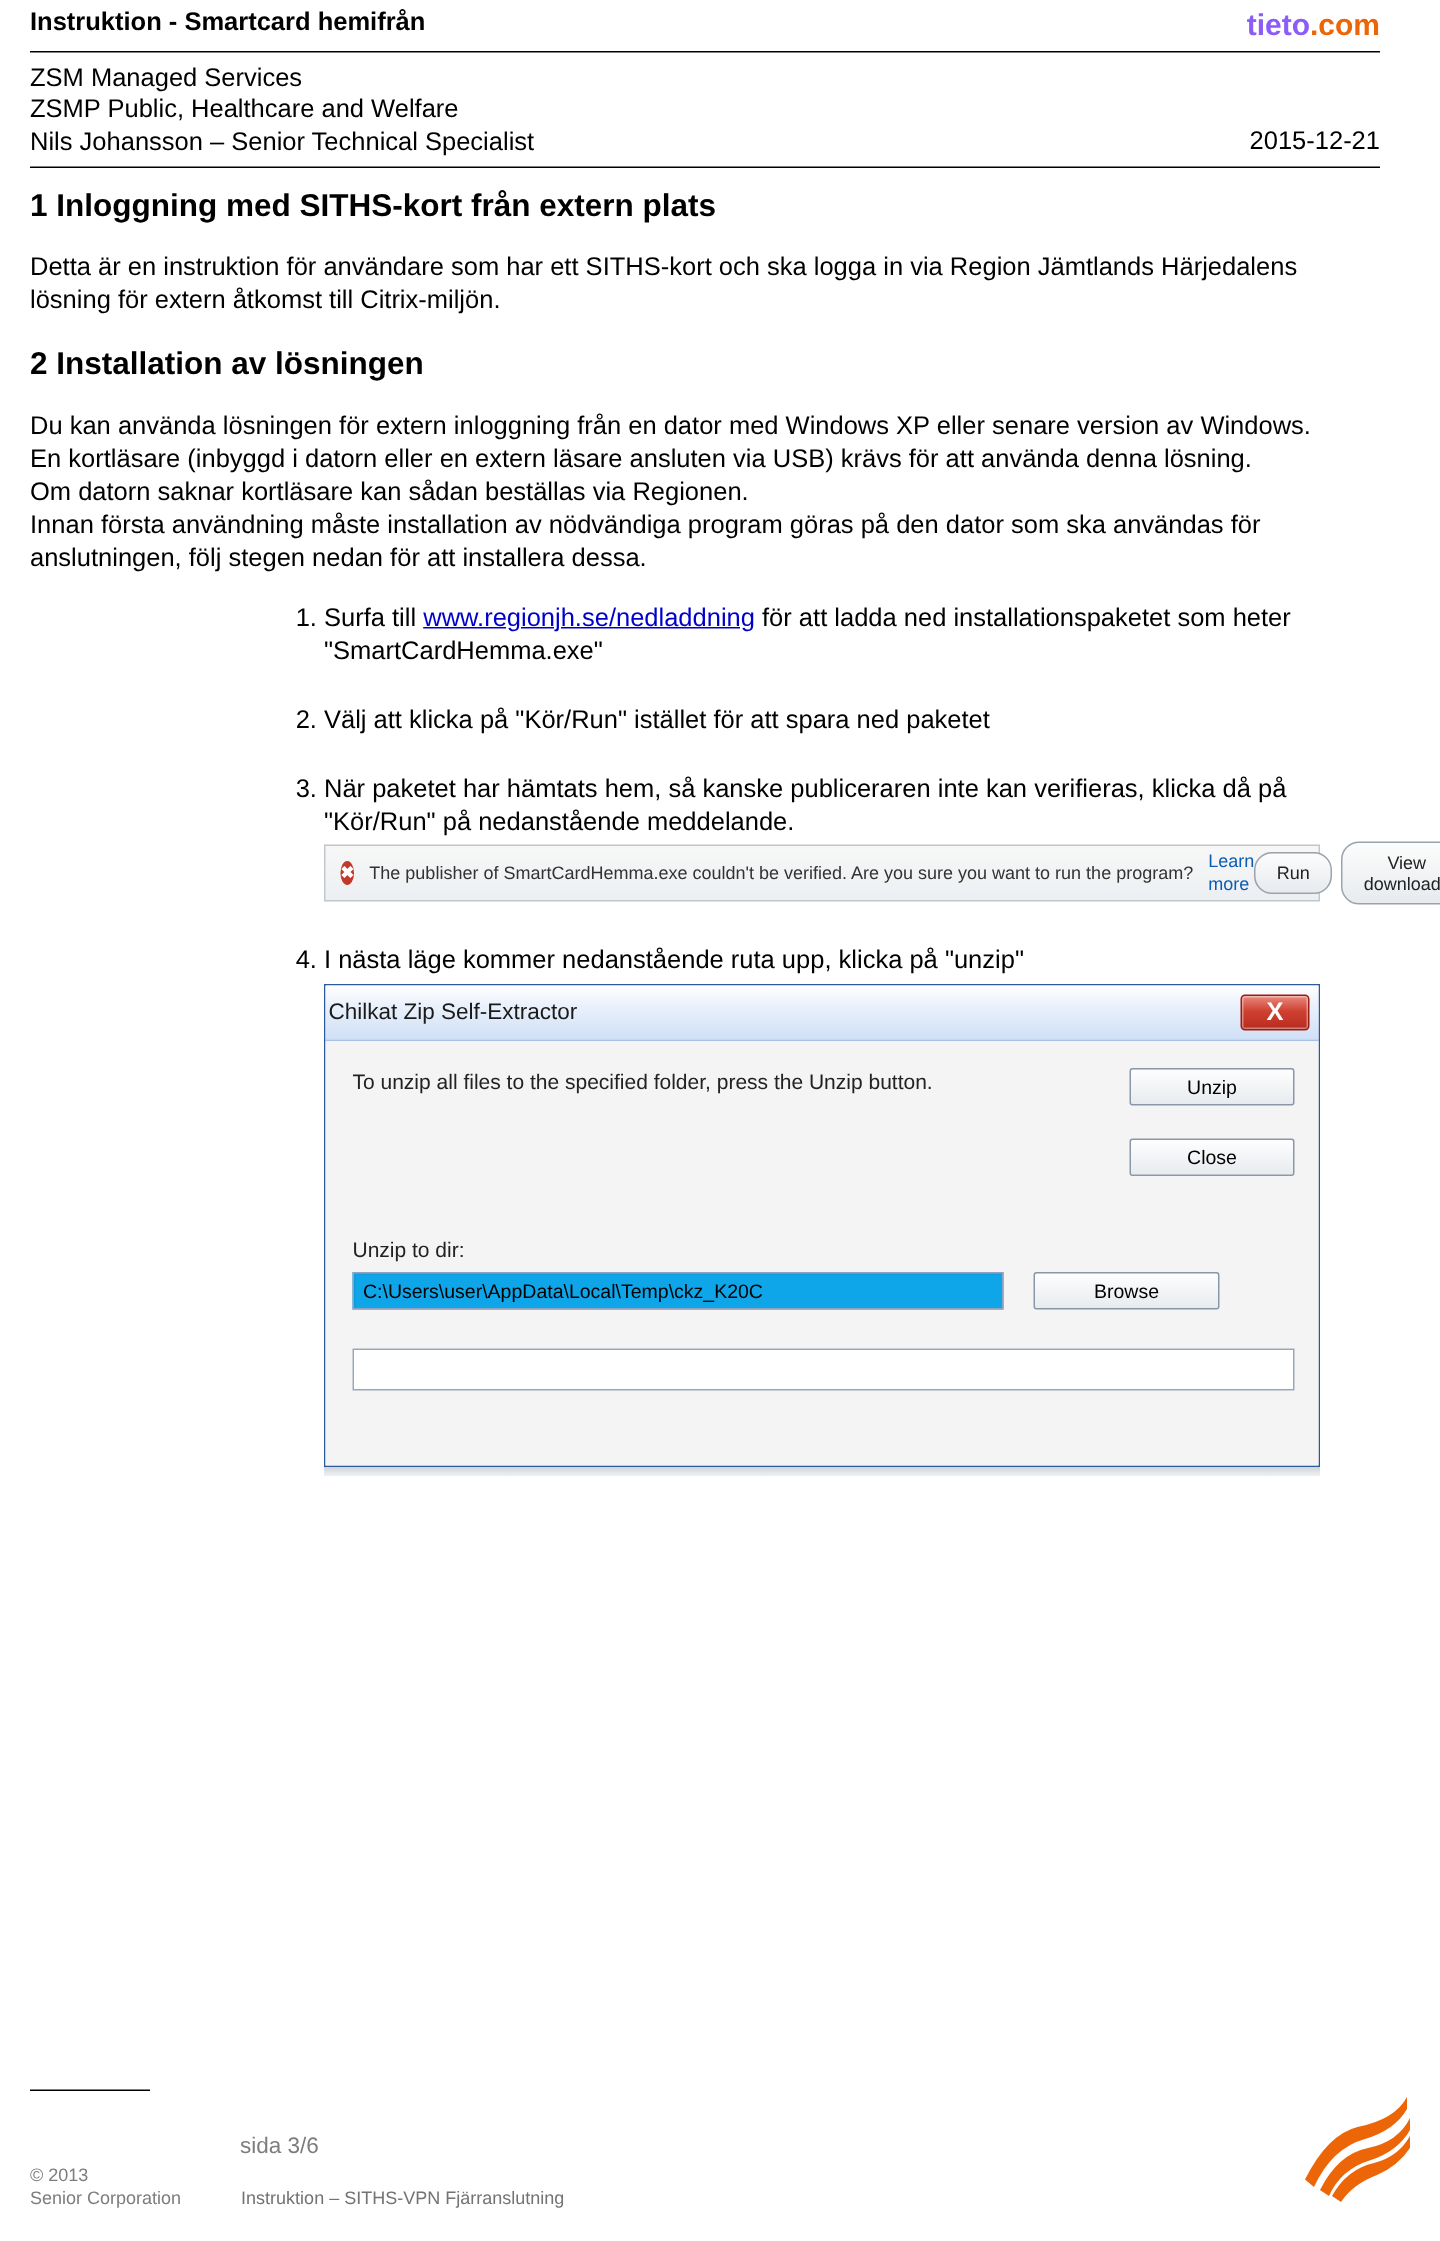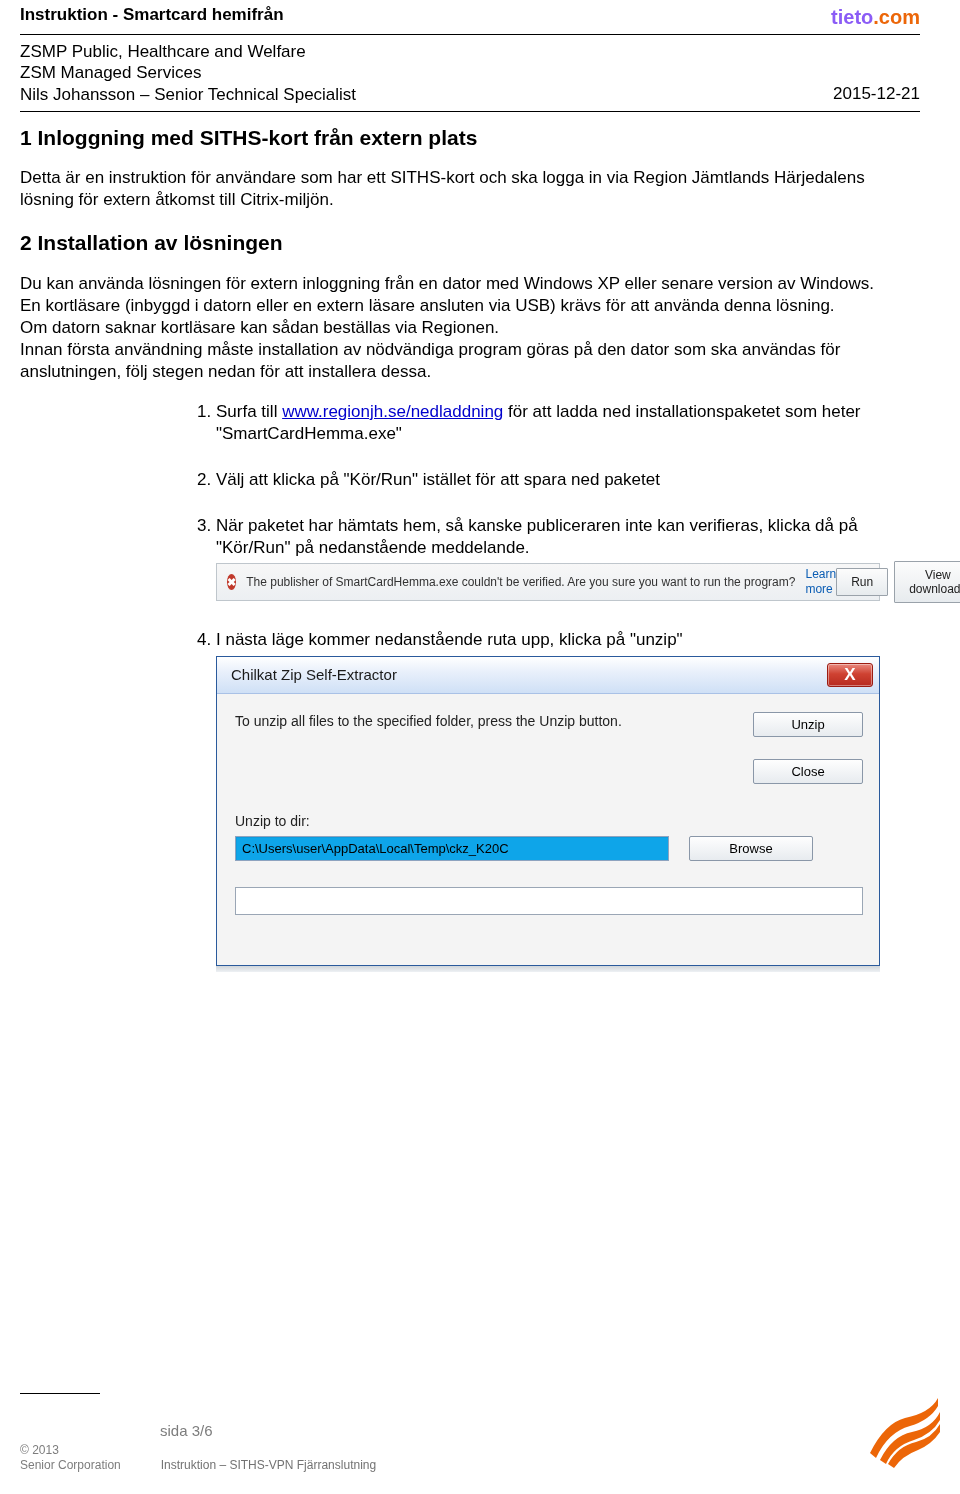--- a/index.html
+++ b/index.html
@@ -66,38 +66,38 @@
   }
   .ie-bar .msg { flex: 0 0 auto; }
   .ie-bar .learn { color: #0b5db4; margin-left: 10px; }
   .ie-bar .spacer { flex: 1 1 auto; }
   .ie-btn {
     border: 1px solid #9aa2aa;
     background: linear-gradient(#fcfcfc, #e7ebee);
     font-size: 12px;
     padding: 6px 14px;
     margin-right: 6px;
-    border-radius: 1px;
+    border-radius: 12px;
     color: #222;
   }
 
   
   .dlg-wrap { margin: 4px 0 0 0; }
   .dlg-outer {
     border: 1px solid #2a5a9c;
     background: #fff;
     box-shadow: -3px -3px 0 rgba(0,0,0,0.04) inset;
   }
   .dlg-titlebar {
     display: flex;
     align-items: center;
     justify-content: space-between;
     background: linear-gradient(#ffffff, #e9f0fb 40%, #cfe0f6);
     border-bottom: 1px solid #a9c1e6;
-    padding: 6px 6px 6px 14px;
+    padding: 6px 6px 6px 2px;
   }
   .dlg-title {
     font-size: 15px;
     color: #1a1a1a;
   }
   .dlg-close-btn {
     width: 44px; height: 22px;
     border: 1px solid #9b1c12;
     border-radius: 3px;
     background: linear-gradient(#e98a80, #cf4232 45%, #b72a1f);
@@ -126,21 +126,21 @@
   }
   .win-btn {
     border: 1px solid #8a97a8;
     background: linear-gradient(#fefefe, #e7ebef);
     font-size: 13px;
     padding: 4px 0;
     text-align: center;
     border-radius: 2px;
   }
   .dlg-label-row {
-    margin-top: 28px;
+    margin-top: 40px;
     margin-bottom: 6px;
   }
   .dlg-path-row {
     display: flex;
     align-items: center;
     gap: 20px;
   }
   .dlg-path-input {
     border: 1px solid #8ea3bf;
     background: #0ea5e9;
@@ -195,22 +195,22 @@
 
   <div class="header-row1">
     <div class="title">Instruktion - Smartcard hemifrån</div>
     <div class="logo-text">
       <span class="logo-tieto">tieto</span><span class="logo-dotcom">.com</span>
     </div>
   </div>
   <hr class="hr1">
   <div class="meta-block">
     <div class="meta-left">
+      <div>ZSM Managed Services</div>
       <div>ZSMP Public, Healthcare and Welfare</div>
-      <div>ZSM Managed Services</div>
       <div>Nils Johansson – Senior Technical Specialist</div>
     </div>
     <div class="meta-right">2015-12-21</div>
   </div>
   <hr class="hr2">
 
   <h2 class="section">1 Inloggning med SITHS-kort från extern plats</h2>
   <p class="indent para">Detta är en instruktion för användare som har ett SITHS-kort och ska logga in via Region Jämtlands Härjedalens lösning för extern åtkomst till Citrix-miljön.</p>
 
   <h2 class="section">2 Installation av lösningen</h2>

